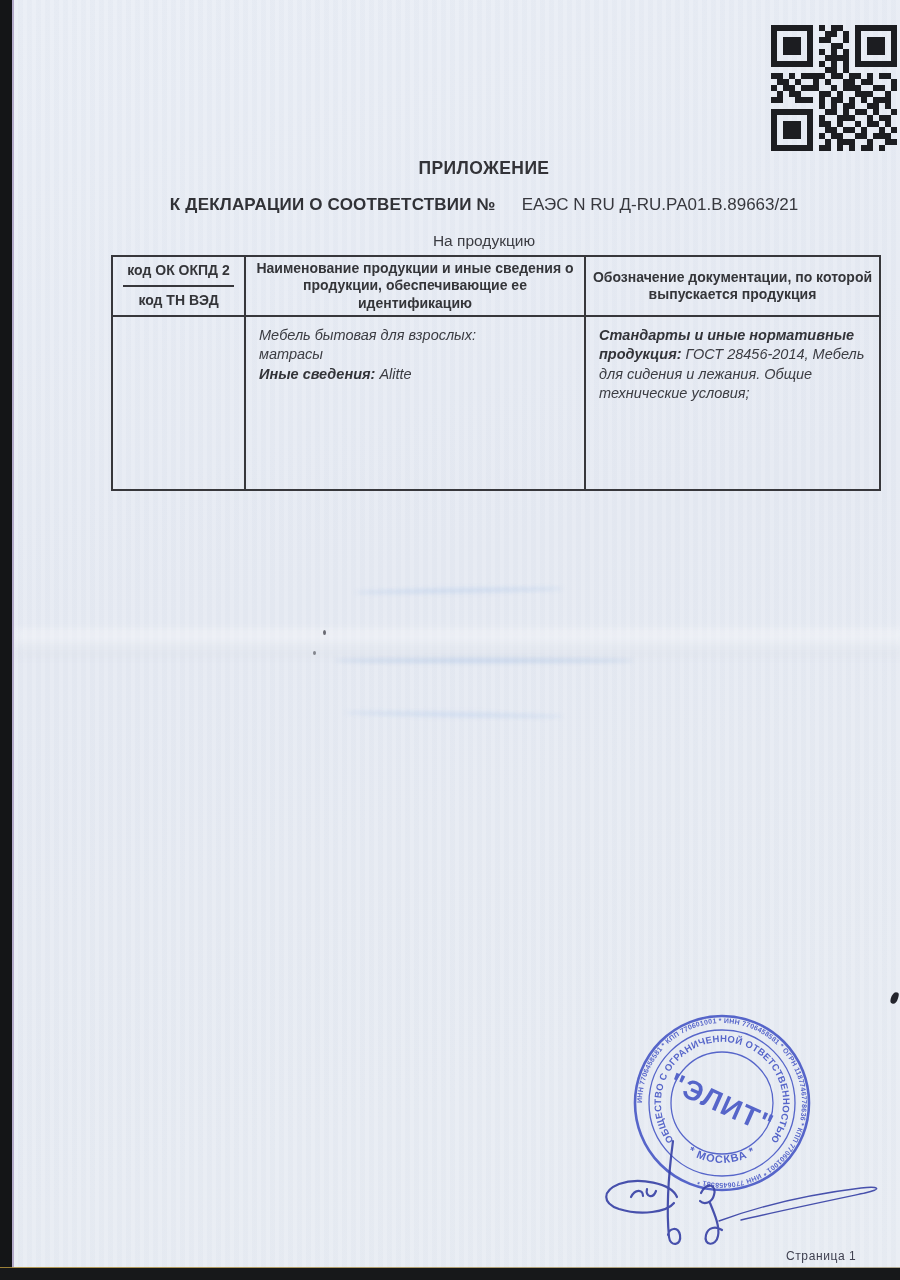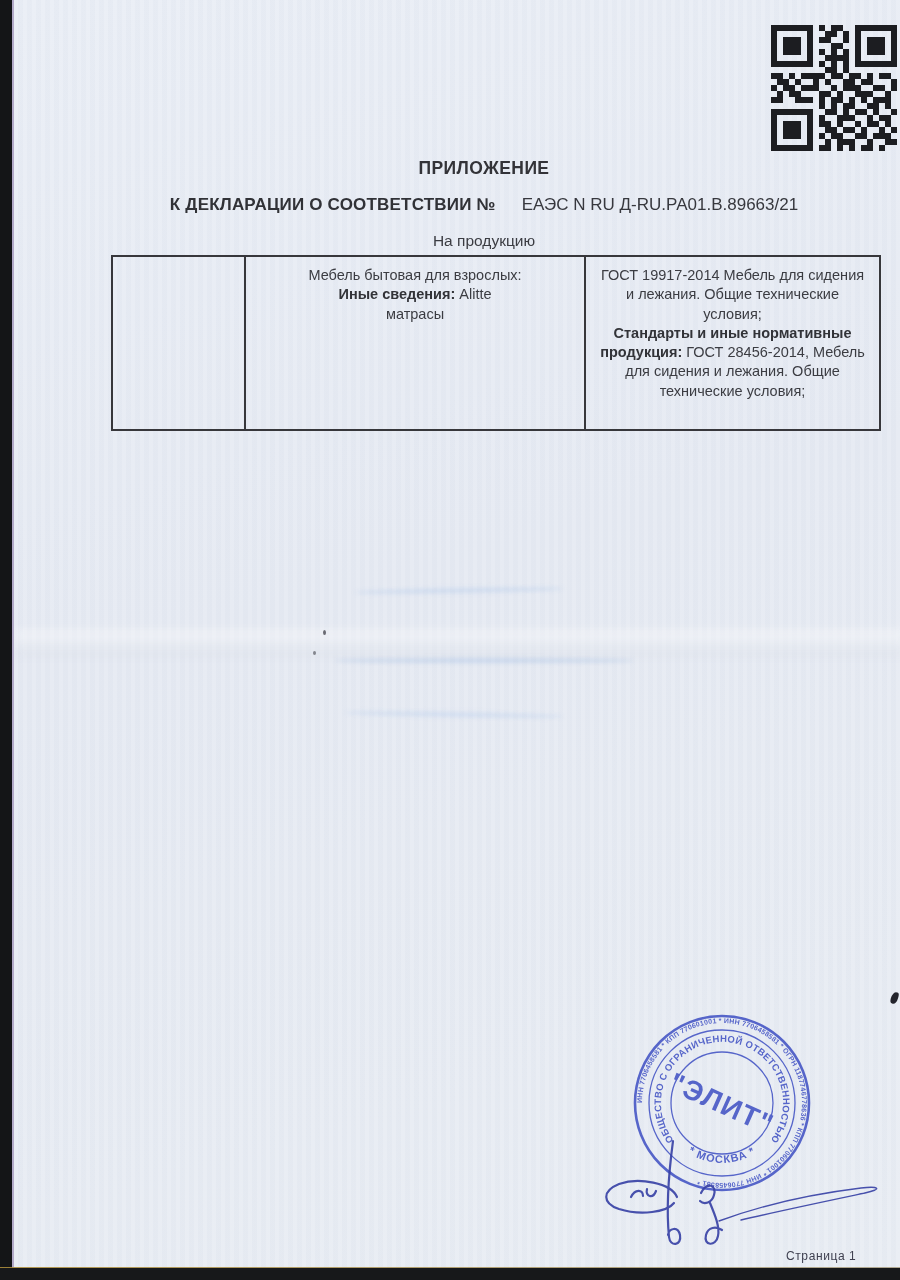--- a/index.html
+++ b/index.html
@@ -46,21 +46,21 @@
   .t-head{border-bottom:2px solid #37373b;min-height:58px;font-weight:bold;color:#343539;}
   .t-head .cell{display:flex;align-items:center;justify-content:center;text-align:center;line-height:1.25;font-size:14px;}
   .cell{box-sizing:border-box;}
   .c1{width:133px;border-right:2px solid #37373b;flex:none;}
   .c2{width:340px;border-right:2px solid #37373b;flex:none;}
   .c3{flex:1;}
   .c1-split{display:flex;flex-direction:column;}
   .c1-split .cell{flex:1;padding:2px 4px;}
   .c1-split .cell:first-child{border-bottom:2px solid #37373b;}
   .t-body{height:172px;}
-  .t-body .cell{padding:9px 13px;line-height:1.33;text-align:center;}
+  .t-body .cell{padding:9px 13px;line-height:1.33;text-align:left;font-style:italic;}
   .t-body b{color:#323338;}
   .blk{margin:0;}
   
   .stamp{position:absolute;left:598px;top:993px;width:220px;height:220px;opacity:0.87;}
   .signature{position:absolute;left:585px;top:1125px;width:300px;height:140px;opacity:0.9;}
   
   .footer-page{
     position:absolute;left:772px;top:1249px;font-family:Liberation Sans, sans-serif;
     font-size:12px;color:#3f4050;letter-spacing:0.6px;white-space:nowrap;
   }
@@ -527,29 +527,36 @@
 
   <div class="headings">
     <div class="doc-title">ПРИЛОЖЕНИЕ</div>
     <div class="decl-line">
       <b>К ДЕКЛАРАЦИИ О СООТВЕТСТВИИ №</b><span>ЕАЭС N RU Д-RU.РА01.В.89663/21</span>
     </div>
     <div class="product-line">На продукцию</div>
   </div>
 
   <div class="doc-table">
+    <div class="t-row t-head">
+      <div class="cell c1 c1-split">
+        <div class="cell">код ОК ОКПД 2</div>
+        <div class="cell">код ТН ВЭД</div>
+      </div>
+      <div class="cell c2">Наименование продукции и иные сведения о продукции, обеспечивающие ее идентификацию</div>
+      <div class="cell c3">Обозначение документации, по которой выпускается продукция</div>
+    </div>
     <div class="t-row t-body">
       <div class="cell c1"></div>
       <div class="cell c2">
         <div class="blk">Мебель бытовая для взрослых:</div>
+        <div class="blk">матрасы</div>
         <div class="blk"><b>Иные сведения:</b> <span>Alitte</span></div>
-        <div class="blk">матрасы</div>
       </div>
       <div class="cell c3">
-        <div class="blk">ГОСТ 19917-2014 Мебель для сидения и лежания. Общие технические условия;</div>
         <div class="blk"><b>Стандарты и иные нормативные продукция:</b> <span>ГОСТ 28456-2014, Мебель для сидения и лежания. Общие технические условия;</span></div>
       </div>
     </div>
   </div>
 
   <div class="fold"></div>
   <div class="smudge s1"></div>
   <div class="smudge s2"></div>
   <div class="smudge s3"></div>
   <div class="speck p1"></div>

